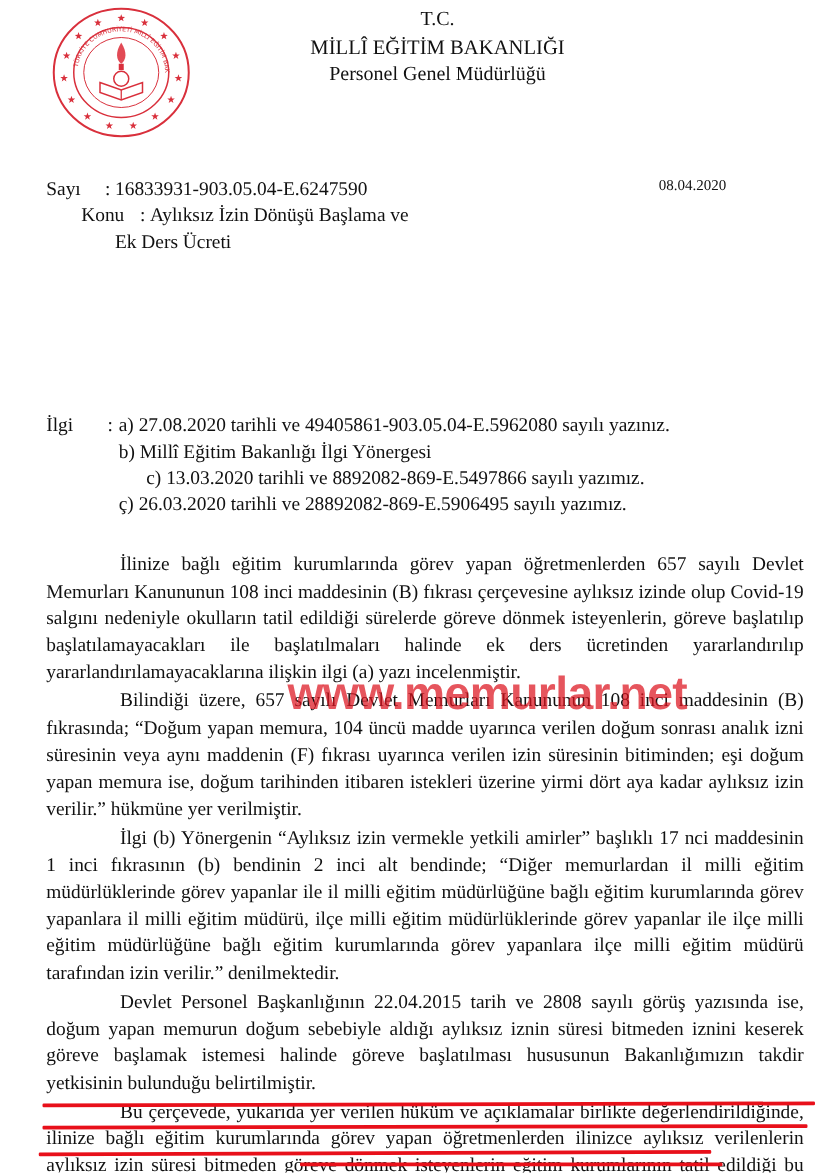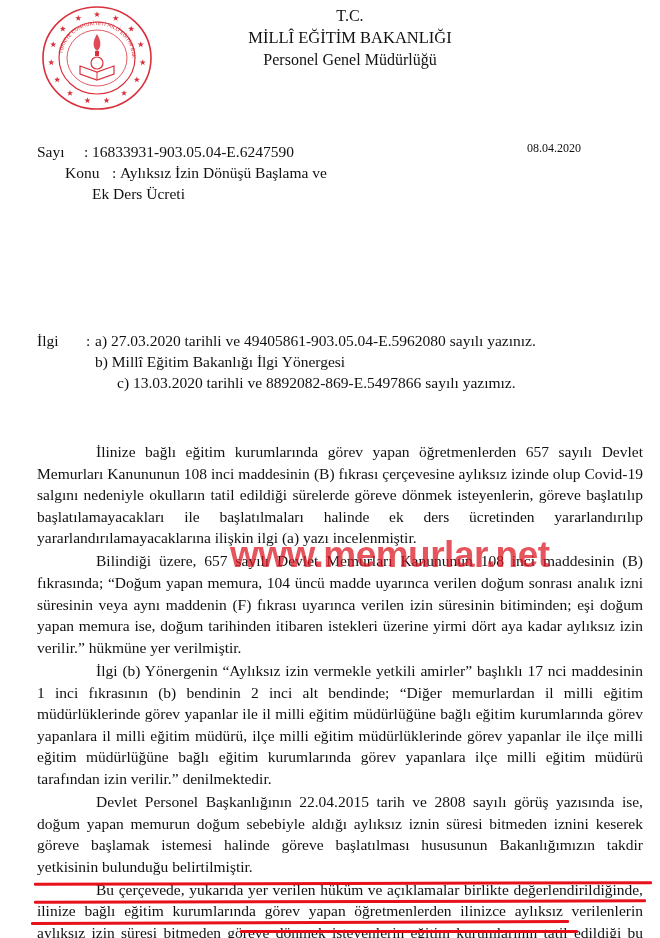--- a/index.html
+++ b/index.html
@@ -88,23 +88,24 @@
   <span class="colon">:</span>
   <span class="val">Aylıksız İzin Dönüşü Başlama ve</span>
 </div>
 <div id="konu-row2" class="abs meta-row" style="left:0;width:660px;height:21px;">
   <span class="val">Ek Ders Ücreti</span>
 </div>
 
 <div id="ilgi" class="abs meta-row" style="left:0;width:660px;height:90px;">
   <span class="lbl">İlgi</span>
   <span class="colon" style="left:86px;">:</span>
-  <span class="ilgi-line" style="top:0px;">a) 27.03.2020 tarihli ve 49405861-903.05.04-E.5962080 sayılı yazınız.</span>
+  <span class="ilgi-line" style="top:0px;">a) 27.08.2020 tarihli ve 49405861-903.05.04-E.5962080 sayılı yazınız.</span>
   <span class="ilgi-line" style="top:21px;">b) Millî Eğitim Bakanlığı İlgi Yönergesi</span>
   <span class="ilgi-line" style="top:42px;margin-left:22px;">c) 13.03.2020 tarihli ve 8892082-869-E.5497866 sayılı yazımız.</span>
+  <span class="ilgi-line" style="top:63px;">ç) 26.03.2020 tarihli ve 28892082-869-E.5906495 sayılı yazımız.</span>
 </div>
 
 <div id="body-text" class="abs">
   <p>İlinize bağlı eğitim kurumlarında görev yapan öğretmenlerden 657 sayılı Devlet Memurları Kanununun 108 inci maddesinin (B) fıkrası çerçevesine aylıksız izinde olup Covid-19 salgını nedeniyle okulların tatil edildiği sürelerde göreve dönmek isteyenlerin, göreve başlatılıp başlatılamayacakları ile başlatılmaları halinde ek ders ücretinden yararlandırılıp yararlandırılamayacaklarına ilişkin ilgi (a) yazı incelenmiştir.</p>
   <p>Bilindiği üzere, 657 sayılı Devlet Memurları Kanununun 108 inci maddesinin (B) fıkrasında; “Doğum yapan memura, 104 üncü madde uyarınca verilen doğum sonrası analık izni süresinin veya aynı maddenin (F) fıkrası uyarınca verilen izin süresinin bitiminden; eşi doğum yapan memura ise, doğum tarihinden itibaren istekleri üzerine yirmi dört aya kadar aylıksız izin verilir.” hükmüne yer verilmiştir.</p>
   <p>İlgi (b) Yönergenin “Aylıksız izin vermekle yetkili amirler” başlıklı 17 nci maddesinin 1 inci fıkrasının (b) bendinin 2 inci alt bendinde; “Diğer memurlardan il milli eğitim müdürlüklerinde görev yapanlar ile il milli eğitim müdürlüğüne bağlı eğitim kurumlarında görev yapanlara il milli eğitim müdürü, ilçe milli eğitim müdürlüklerinde görev yapanlar ile ilçe milli eğitim müdürlüğüne bağlı eğitim kurumlarında görev yapanlara ilçe milli eğitim müdürü tarafından izin verilir.” denilmektedir.</p>
   <p>Devlet Personel Başkanlığının 22.04.2015 tarih ve 2808 sayılı görüş yazısında ise, doğum yapan memurun doğum sebebiyle aldığı aylıksız iznin süresi bitmeden iznini keserek göreve başlamak istemesi halinde göreve başlatılması hususunun Bakanlığımızın takdir yetkisinin bulunduğu belirtilmiştir.</p>
   <p>Bu çerçevede, yukarıda yer verilen hüküm ve açıklamalar birlikte değerlendirildiğinde, ilinize bağlı eğitim kurumlarında görev yapan öğretmenlerden ilinizce aylıksız verilenlerin aylıksız izin süresi bitmeden göreve dönmek isteyenlerin eğitim kurumlarının tatil edildiği bu sürelerde Covid-19 salgını nedeniyle alınan tedbirlerde dikkate alınarak göreve başlatılmaları Valiliğiniz takdirinde olduğu değerlendirilmektedir.</p>
 </div>
 

